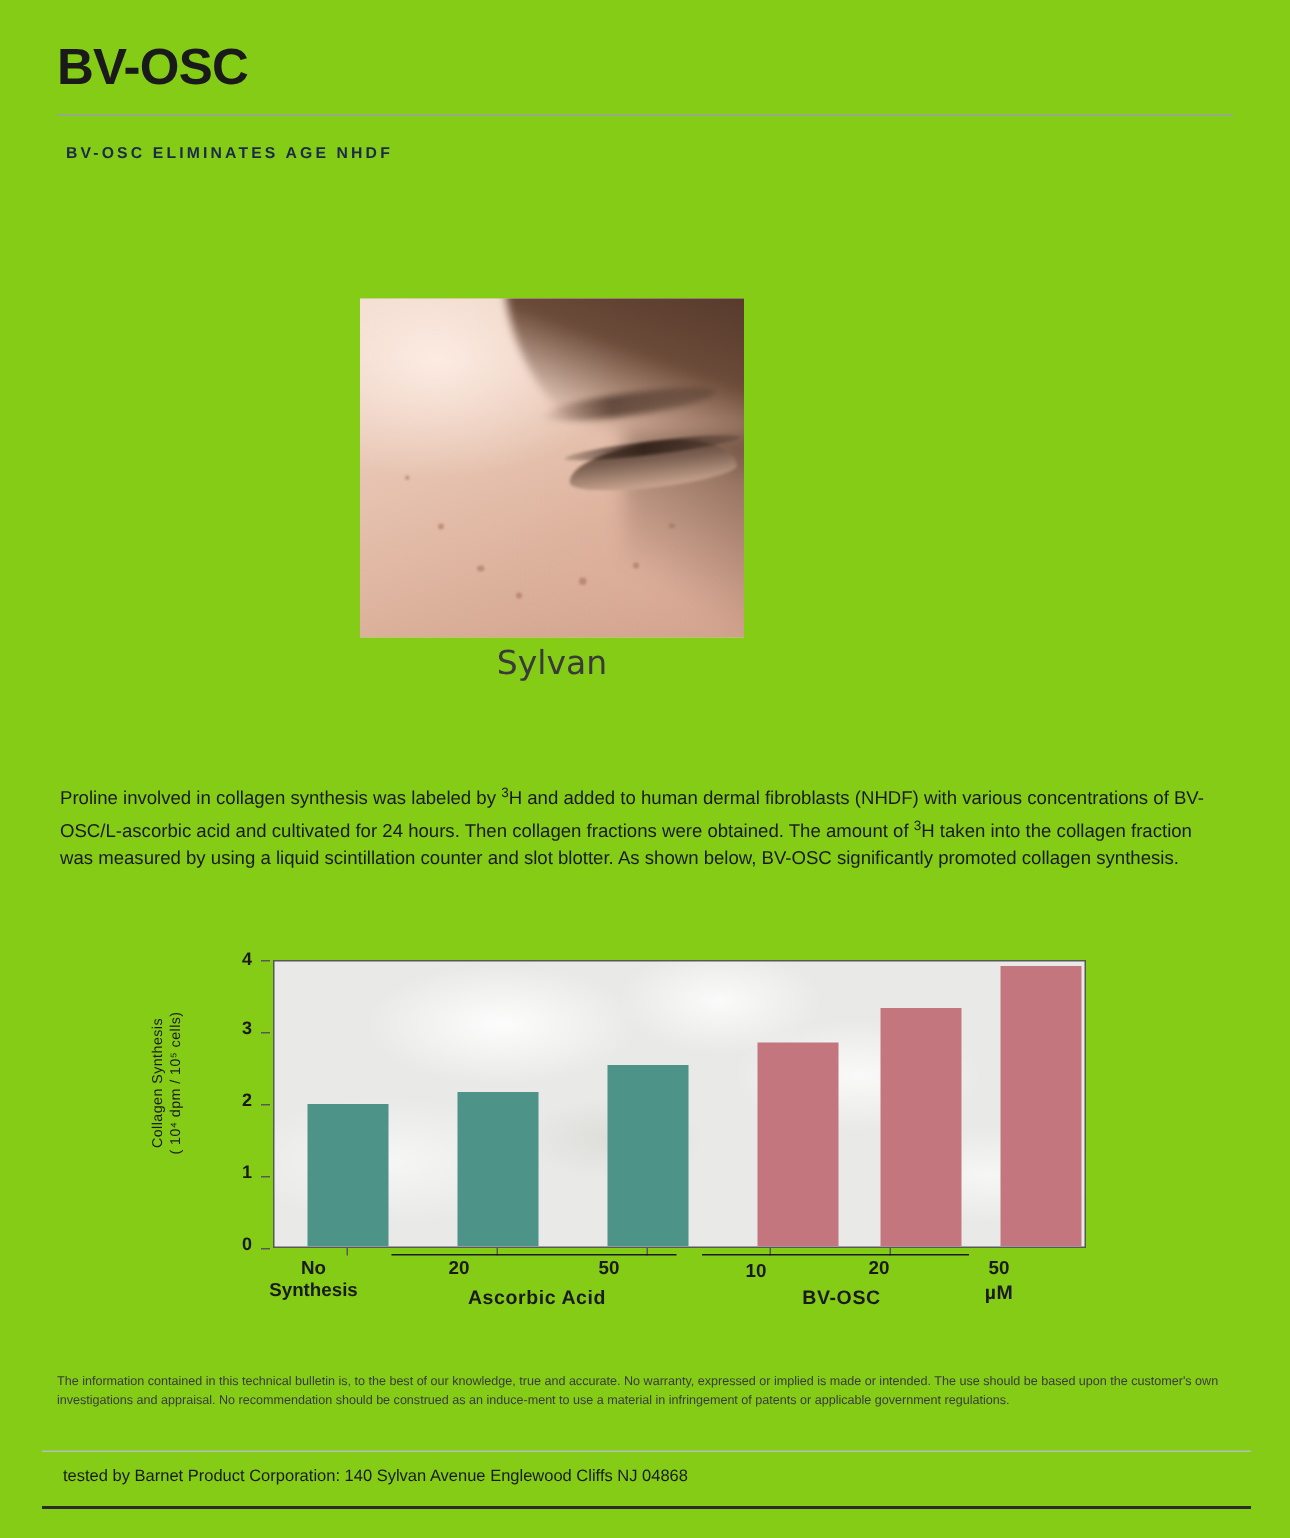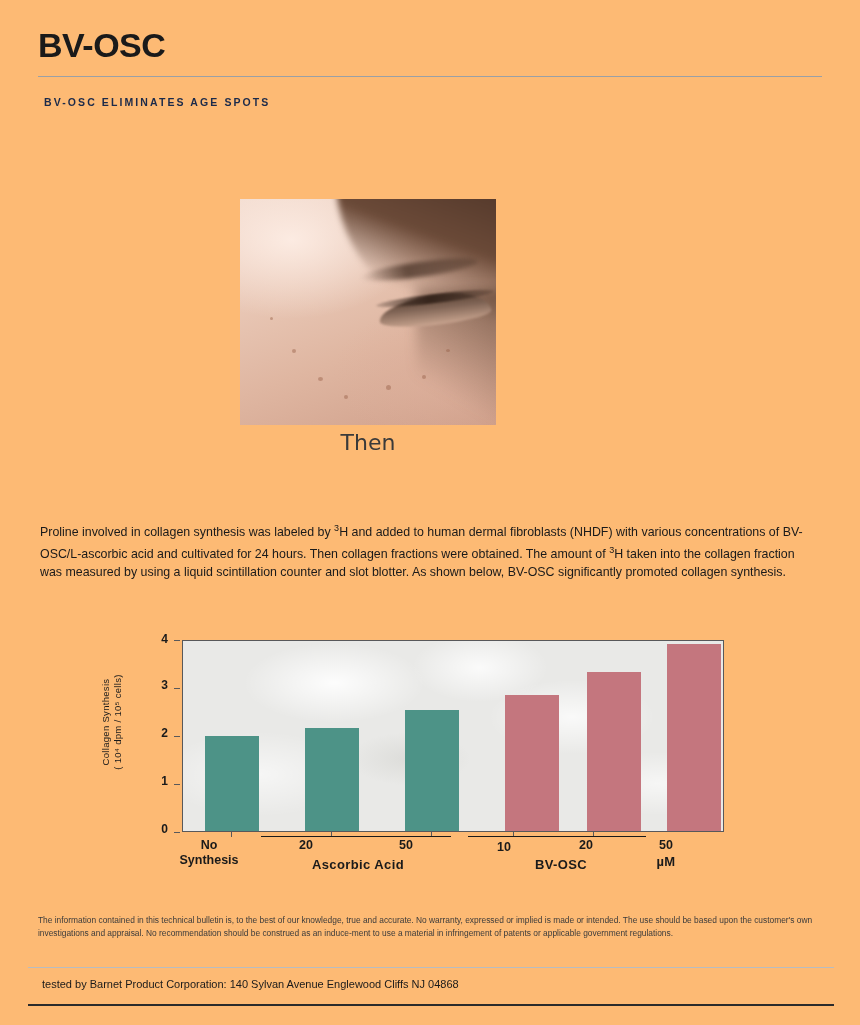--- a/index.html
+++ b/index.html
@@ -14,21 +14,21 @@
     position: relative;
     font-family: "Liberation Sans", sans-serif;
     color: #231f20;
     overflow: hidden;
   }
   .page {
     position: absolute;
     left: 0; top: 0;
     width: 860px;
     height: 1025px;
-    background: #fdba74;
+    background: #84cc16;
   }
 
   
   .title {
     position: absolute;
     left: 38px;
     top: 26px;
     font-size: 34px;
     font-weight: 700;
     letter-spacing: -0.5px;
@@ -292,38 +292,38 @@
   }
 </style>
 </head>
 <body>
 
 <div class="page">
 
   <div class="title">BV-OSC</div>
   <div class="title-rule"></div>
 
-  <div class="section-heading" id="heading-agespots">BV-OSC ELIMINATES AGE SPOTS</div>
+  <div class="section-heading" id="heading-agespots">BV-OSC ELIMINATES AGE NHDF</div>
 
   <div class="photo-wrap">
     <div class="photo-skin"></div>
     <div class="photo-hair"></div>
     <div class="photo-hair2"></div>
     <div class="photo-brow"></div>
     <div class="photo-eye"></div>
     <div class="photo-lash"></div>
     <div class="spot" style="left:52px;  top:150px; width:4px;  height:4px;"></div>
     <div class="spot" style="left:78px;  top:178px; width:5px;  height:4px;"></div>
     <div class="spot" style="left:104px; top:196px; width:4px;  height:4px;"></div>
     <div class="spot" style="left:146px; top:186px; width:5px;  height:5px;"></div>
     <div class="spot" style="left:182px; top:176px; width:4px;  height:4px;"></div>
     <div class="spot" style="left:30px;  top:118px; width:3px;  height:3px;"></div>
     <div class="spot" style="left:206px; top:150px; width:4px;  height:3px;"></div>
   </div>
-  <div class="photo-caption">Then</div>
+  <div class="photo-caption">Sylvan</div>
 
   <div class="body-text" id="para-collagen"><span>Proline involved in collagen synthesis was labeled by </span><sup>3</sup><span>H and added to human dermal fibroblasts (NHDF) with various concentrations of BV-OSC/L-ascorbic acid and cultivated for 24 hours.  Then collagen fractions were obtained.  The amount of </span><sup>3</sup><span>H taken into the collagen fraction was measured by using a liquid scintillation counter and slot blotter.  As shown below, BV-OSC significantly promoted collagen synthesis.</span></div>
 
   <div class="chart-area">
 
     <div style="position:absolute; left:-48px; top:44px; width:120px; height:110px;">
       <div class="y-axis-label" style="left:0; top:34px; transform:rotate(-90deg);">
         <div>Collagen Synthesis</div>
         <div>( 10⁴ dpm / 10⁵ cells)</div>
       </div>

